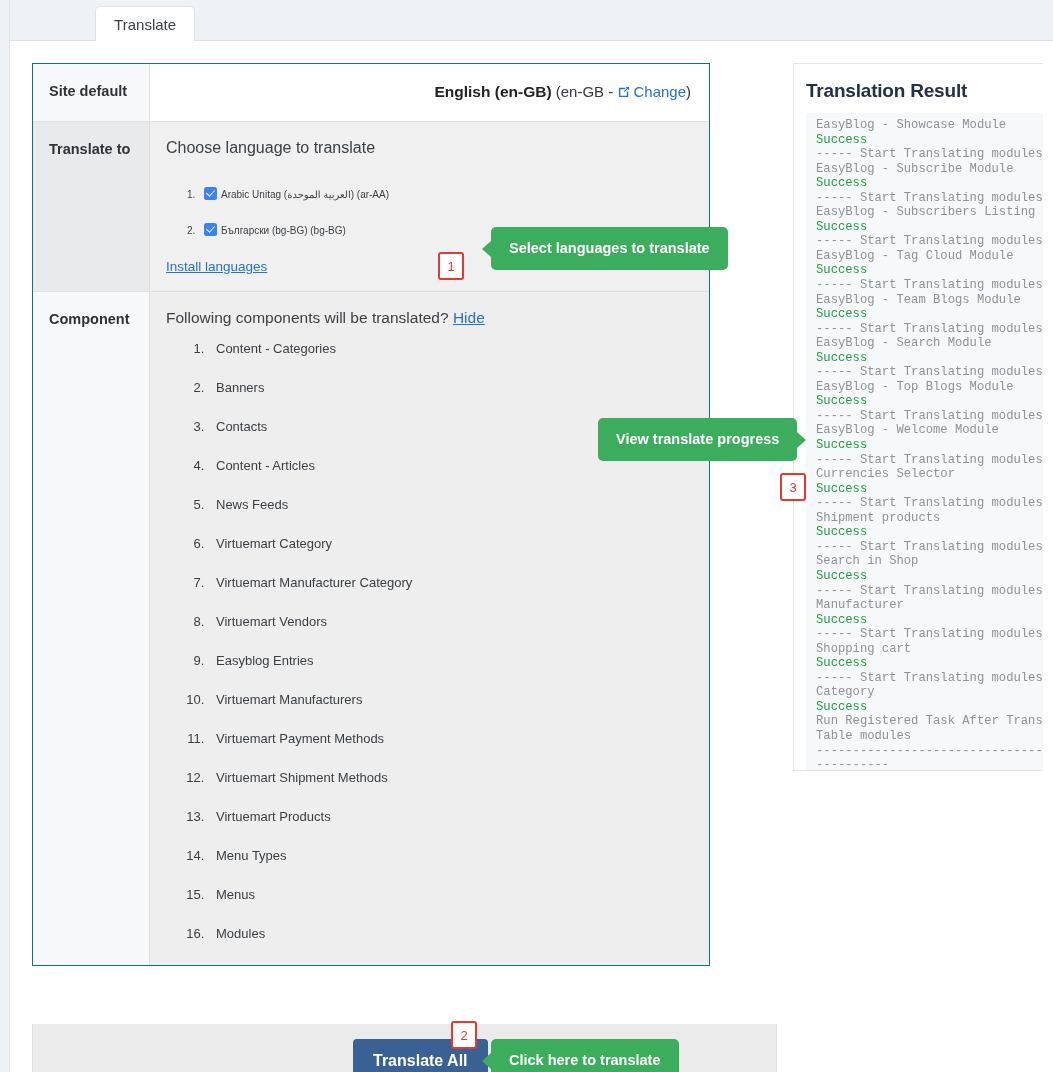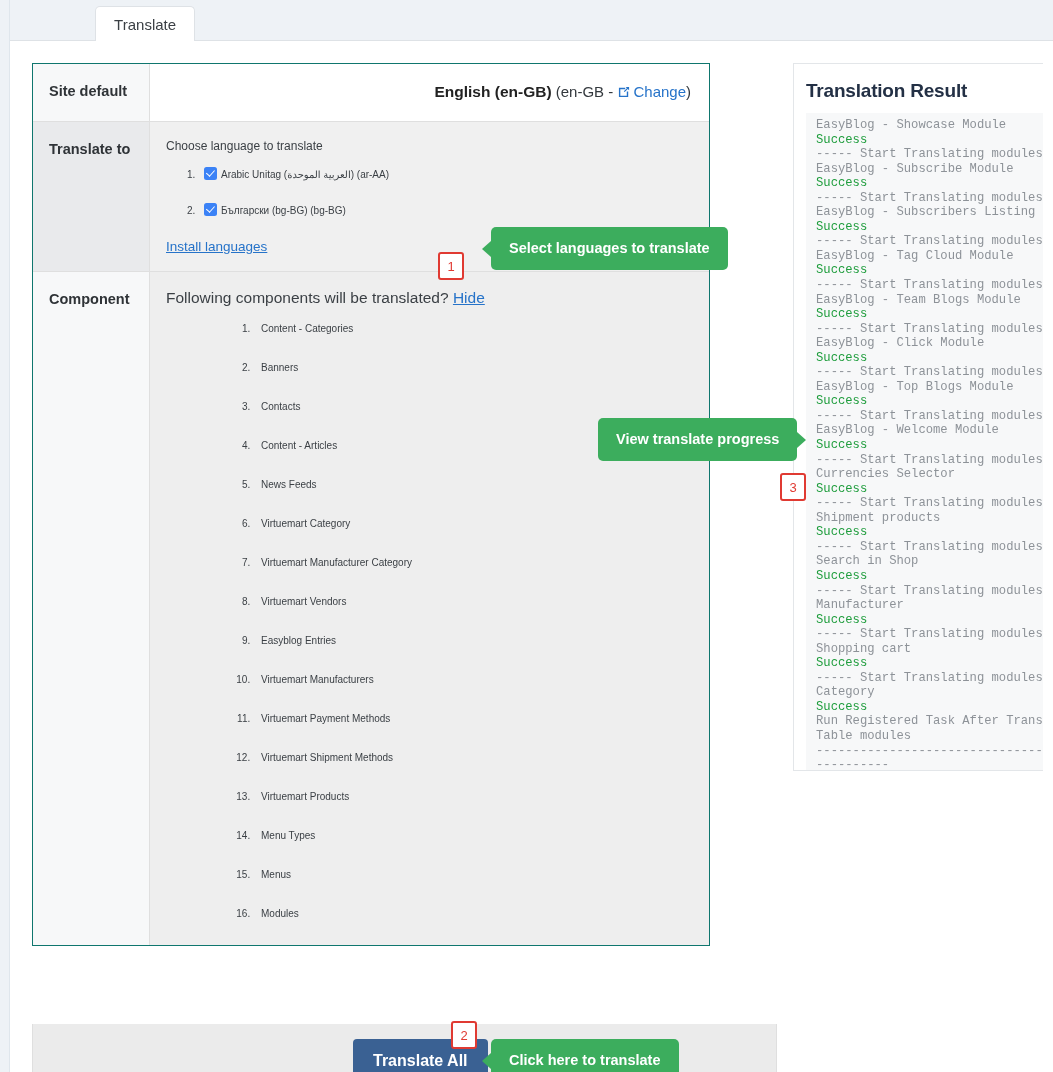--- a/index.html
+++ b/index.html
@@ -91,21 +91,21 @@
   .row-component .th { background: #f7f8f9; }
   .row-component .td { background: #eeeeee; }
 
   .lang-title { font-weight: bold; font-size: 15.5px; color: #222; }
   .lang-meta { font-size: 15px; color: #33383d; }
   .link { color: #2673c9; text-decoration: none; cursor: pointer; }
   .ext-icon {
     display: inline-block; vertical-align: -2px; margin-right: 2px;
   }
 
-  .choose-label { font-size: 12px; color: #3a3f44; margin-bottom: 12px; }
+  .choose-label { font-size: 16px; color: #3a3f44; margin-bottom: 28px; }
   ol.langlist {
     margin: 0 0 2px 0; padding-left: 32px; list-style: decimal;
   }
   ol.langlist li {
     font-size: 10px; color: #3a3f44; line-height: 20px;
     margin-bottom: 16px; padding-left: 6px;
   }
   .cb {
     display: inline-block; width: 13px; height: 13px;
     background: #3b82f6; border-radius: 2.5px;
@@ -121,22 +121,22 @@
   .install-link {
     display: inline-block; font-size: 13.5px; color: #2673c9;
     text-decoration: underline; cursor: pointer; margin-top: 2px;
   }
 
   .comp-head { font-size: 15.5px; color: #3a3f44; margin-bottom: 12px; }
   ol.complist {
     margin: 0; padding-left: 42px; list-style: decimal;
   }
   ol.complist li {
-    font-size: 10px; color: #3a3f44; line-height: 20px;
-    margin-bottom: 19px; padding-left: 8px; margin-left: 45px;
+    font-size: 13px; color: #3a3f44; line-height: 20px;
+    margin-bottom: 19px; padding-left: 8px;
   }
   ol.complist li:last-child { margin-bottom: 4px; }
 
   
   .footer-bar {
     position: absolute; left: 22px; top: 983px; width: 745px; height: 70px;
     background: #ebebeb;
     border: 1px solid #dfdfdf;
     border-top: none;
   }
@@ -323,21 +323,21 @@
           <div class="log-line plain">----- Start Translating modules:</div>
           <div class="log-line plain">EasyBlog - Subscribers Listing Mo</div>
           <div class="log-line ok">Success</div>
           <div class="log-line plain">----- Start Translating modules:</div>
           <div class="log-line plain">EasyBlog - Tag Cloud Module</div>
           <div class="log-line ok">Success</div>
           <div class="log-line plain">----- Start Translating modules:</div>
           <div class="log-line plain">EasyBlog - Team Blogs Module</div>
           <div class="log-line ok">Success</div>
           <div class="log-line plain">----- Start Translating modules:</div>
-          <div class="log-line plain">EasyBlog - Click Module</div>
+          <div class="log-line plain">EasyBlog - Search Module</div>
           <div class="log-line ok">Success</div>
           <div class="log-line plain">----- Start Translating modules:</div>
           <div class="log-line plain">EasyBlog - Top Blogs Module</div>
           <div class="log-line ok">Success</div>
           <div class="log-line plain">----- Start Translating modules:</div>
           <div class="log-line plain">EasyBlog - Welcome Module</div>
           <div class="log-line ok">Success</div>
           <div class="log-line plain">----- Start Translating modules: </div>
           <div class="log-line plain">Currencies Selector</div>
           <div class="log-line ok">Success</div>

